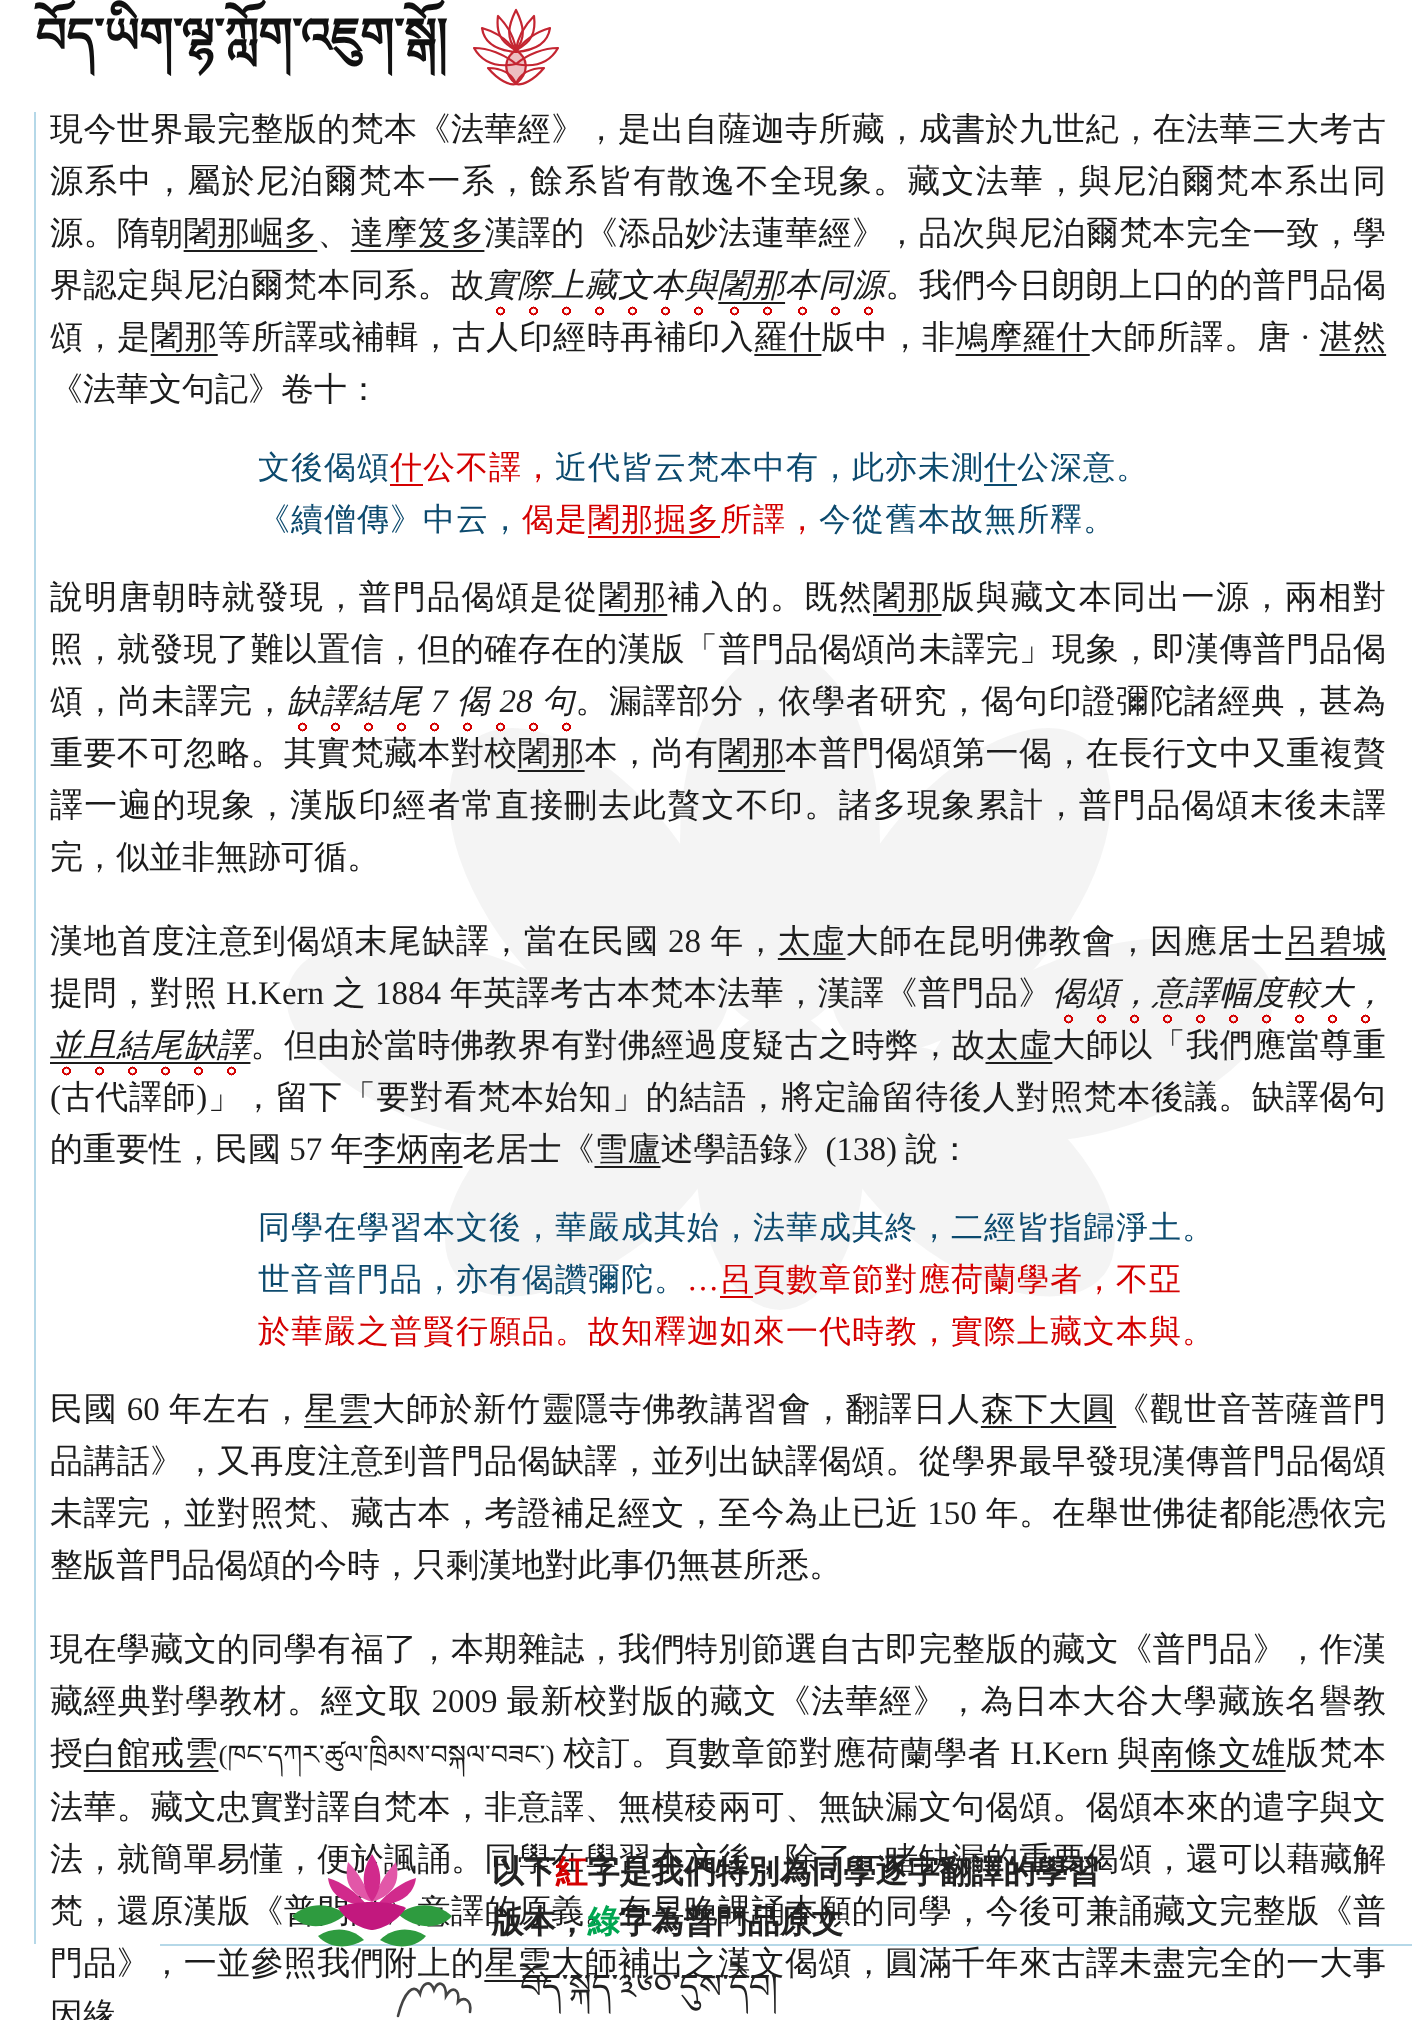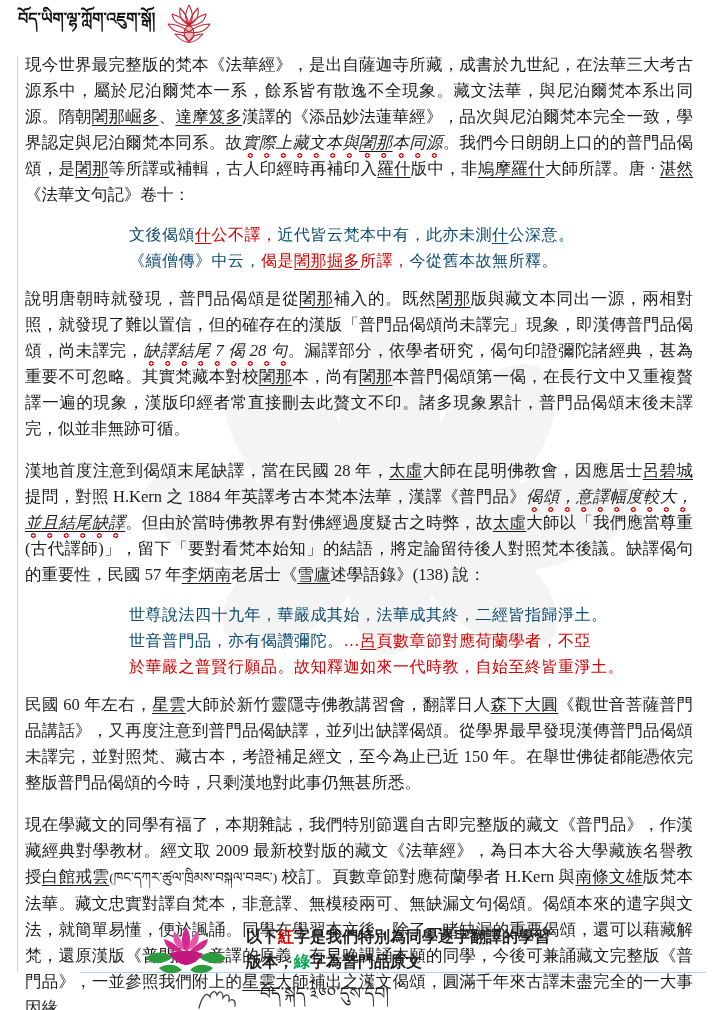--- a/index.html
+++ b/index.html
@@ -2,21 +2,21 @@
 <html><head>
 <meta charset="utf-8">
 <style>
   html,body{margin:0;padding:0;background:#fff;}
   .page{position:relative;width:712px;height:1010px;background:#ffffff;overflow:hidden;
         font-family:"Liberation Serif",serif;color:#1c1c1c;}
   .vline{position:absolute;left:17px;top:56px;width:1px;height:916px;background:#b5d8e8;}
   .hline{position:absolute;left:80px;top:972px;width:626px;height:1px;background:#b5d8e8;}
   .watermark{position:absolute;left:110px;top:330px;z-index:0;pointer-events:none;}
   .header{position:absolute;left:18px;top:2px;display:flex;align-items:flex-start;gap:10px;z-index:2;}
-  .tib-title{font-size:16px;font-weight:600;color:#111;line-height:34px;}
+  .tib-title{font-size:24px;font-weight:600;color:#111;line-height:34px;}
   .article{position:absolute;left:25px;top:52px;width:668px;z-index:2;}
   .para{margin:0 0 16px;font-size:16.5px;line-height:26px;text-align:justify;}
   .quote{margin:-2px 0 12px 104px;font-size:16px;line-height:26px;letter-spacing:0.5px;}
   .qline{white-space:nowrap;}
   .run-u{text-decoration:underline;text-underline-offset:3px;text-decoration-thickness:1px;}
   .run-b{color:#0c4a6e;}
   .run-r{color:#d40000;}
   .run-g{color:#00a651;}
   .run-tib{font-size:13.5px;}
   .run-em{padding-bottom:7px;
@@ -72,23 +72,23 @@
 
   <main class="article">
       <p class="para"><span>現今世界最完整版的梵本《法華經》，是出自薩迦寺所藏，成書於九世紀，在法華三大考古源系中，屬於尼泊爾梵本一系，餘系皆有散逸不全現象。藏文法華，與尼泊爾梵本系出同源。隋朝</span><span class="run-u">闍那崛多</span><span>、</span><span class="run-u">達摩笈多</span><span>漢譯的《添品妙法蓮華經》，品次與尼泊爾梵本完全一致，學界認定與尼泊爾梵本同系。故</span><span class="run-em">實際上藏文本與</span><span class="run-em run-u">闍那</span><span class="run-em">本同源</span><span>。我們今日朗朗上口的的普門品偈頌，是</span><span class="run-u">闍那</span><span>等所譯或補輯，古人印經時再補印入</span><span class="run-u">羅什</span><span>版中，非</span><span class="run-u">鳩摩羅什</span><span>大師所譯。唐 · </span><span class="run-u">湛然</span><span>《法華文句記》卷十：</span></p>
       <div class="quote">
         <div class="qline"><span class="run-b">文後偈頌</span><span class="run-r run-u">什</span><span class="run-r">公不譯，</span><span class="run-b">近代皆云梵本中有，此亦未測</span><span class="run-b run-u">什</span><span class="run-b">公深意。</span></div>
         <div class="qline"><span class="run-b">《續僧傳》中云，</span><span class="run-r">偈是</span><span class="run-r run-u">闍那掘多</span><span class="run-r">所譯，</span><span class="run-b">今從舊本故無所釋。</span></div>
       </div>
       <p class="para"><span>說明唐朝時就發現，普門品偈頌是從</span><span class="run-u">闍那</span><span>補入的。既然</span><span class="run-u">闍那</span><span>版與藏文本同出一源，兩相對照，就發現了難以置信，但的確存在的漢版「普門品偈頌尚未譯完」現象，即漢傳普門品偈頌，尚未譯完，</span><span class="run-em">缺譯結尾 7 偈 28 句</span><span>。漏譯部分，依學者研究，偈句印證彌陀諸經典，甚為重要不可忽略。其實梵藏本對校</span><span class="run-u">闍那</span><span>本，尚有</span><span class="run-u">闍那</span><span>本普門偈頌第一偈，在長行文中又重複贅譯一遍的現象，漢版印經者常直接刪去此贅文不印。諸多現象累計，普門品偈頌末後未譯完，似並非無跡可循。</span></p>
       <p class="para"><span>漢地首度注意到偈頌末尾缺譯，當在民國 28 年，</span><span class="run-u">太虛</span><span>大師在昆明佛教會，因應居士</span><span class="run-u">呂碧城</span><span>提問，對照 H.Kern 之 1884 年英譯考古本梵本法華，漢譯《普門品》</span><span class="run-em">偈頌，意譯幅度較大，</span><span class="run-em run-u">並且結尾缺譯</span><span>。但由於當時佛教界有對佛經過度疑古之時弊，故</span><span class="run-u">太虛</span><span>大師以「我們應當尊重(古代譯師)」，留下「要對看梵本始知」的結語，將定論留待後人對照梵本後議。缺譯偈句的重要性，民國 57 年</span><span class="run-u">李炳南</span><span>老居士《</span><span class="run-u">雪廬</span><span>述學語錄》(138) 說：</span></p>
       <div class="quote">
-        <div class="qline"><span class="run-b">世尊說法四十九年，華嚴成其始，法華成其終，二經皆指歸淨土。</span></div>
+        <div class="qline"><span class="run-b">同學在學習本文後，華嚴成其始，法華成其終，二經皆指歸淨土。</span></div>
         <div class="qline"><span class="run-b">世音普門品，亦有偈讚彌陀。</span><span class="run-r">…</span><span class="run-r run-u">呂</span><span class="run-r">頁數章節對應荷蘭學者，不亞</span></div>
-        <div class="qline"><span class="run-r">於華嚴之普賢行願品。故知釋迦如來一代時教，自始至終皆重淨土。</span></div>
+        <div class="qline"><span class="run-r">於華嚴之普賢行願品。故知釋迦如來一代時教，實際上藏文本與。</span></div>
       </div>
       <p class="para"><span>民國 60 年左右，</span><span class="run-u">星雲</span><span>大師於新竹靈隱寺佛教講習會，翻譯日人</span><span class="run-u">森下大圓</span><span>《觀世音菩薩普門品講話》，又再度注意到普門品偈缺譯，並列出缺譯偈頌。從學界最早發現漢傳普門品偈頌未譯完，並對照梵、藏古本，考證補足經文，至今為止已近 150 年。在舉世佛徒都能憑依完整版普門品偈頌的今時，只剩漢地對此事仍無甚所悉。</span></p>
       <p class="para"><span>現在學藏文的同學有福了，本期雜誌，我們特別節選自古即完整版的藏文《普門品》，作漢藏經典對學教材。經文取 2009 最新校對版的藏文《法華經》，為日本大谷大學藏族名譽教授</span><span class="run-u">白館戒雲</span><span class="run-tib">(ཁང་དཀར་ཚུལ་ཁྲིམས་བསྐལ་བཟང་)</span><span> 校訂。頁數章節對應荷蘭學者 H.Kern 與</span><span class="run-u">南條文雄</span><span>版梵本法華。藏文忠實對譯自梵本，非意譯、無模稜兩可、無缺漏文句偈頌。偈頌本來的遣字與文法，就簡單易懂，便於諷誦。同學在學習本文後，除了一睹缺漏的重要偈頌，還可以藉藏解梵，還原漢版《普門品》意譯的原義。有早晚課誦本願的同學，今後可兼誦藏文完整版《普門品》，一並參照我們附上的</span><span class="run-u">星雲</span><span>大師補出之漢文偈頌，圓滿千年來古譯未盡完全的一大事因緣。</span></p>
     </main>
 
   <div class="footer-note">
     <span>
       <svg width="92" height="52" viewBox="0 0 92 52">
         <path d="M6 34 C14 27 24 27 33 33 C24 41 12 41 6 34 Z" fill="#2e9b3f"></path>
         <path d="M86 34 C78 27 68 27 59 33 C68 41 80 41 86 34 Z" fill="#2e9b3f"></path>

